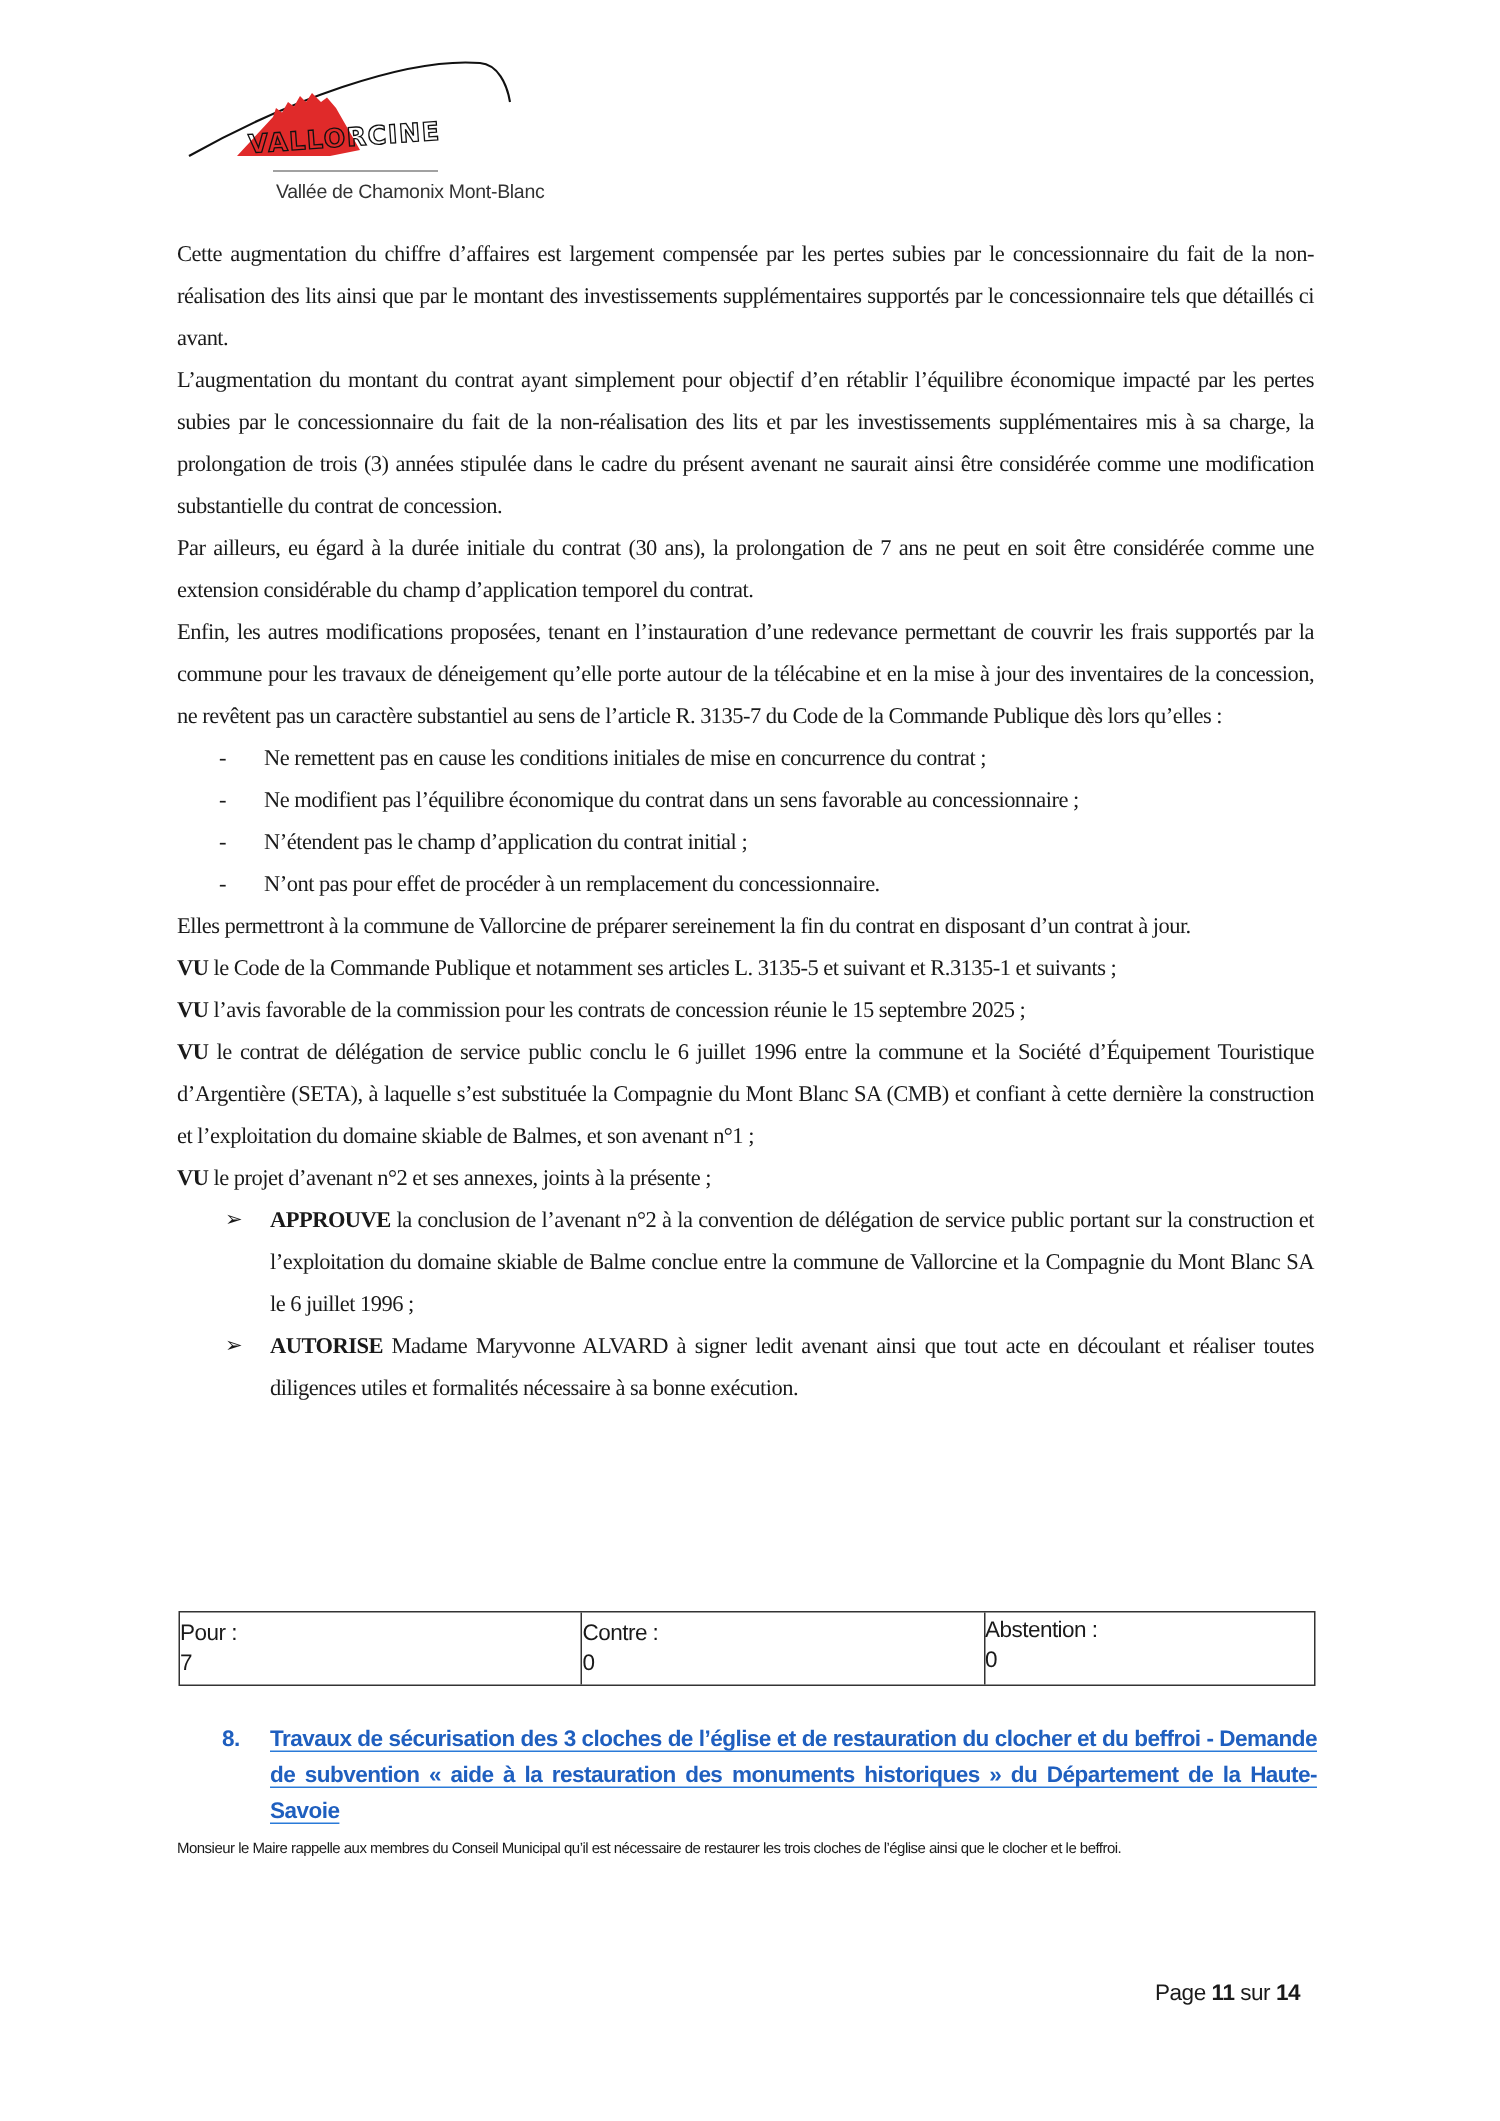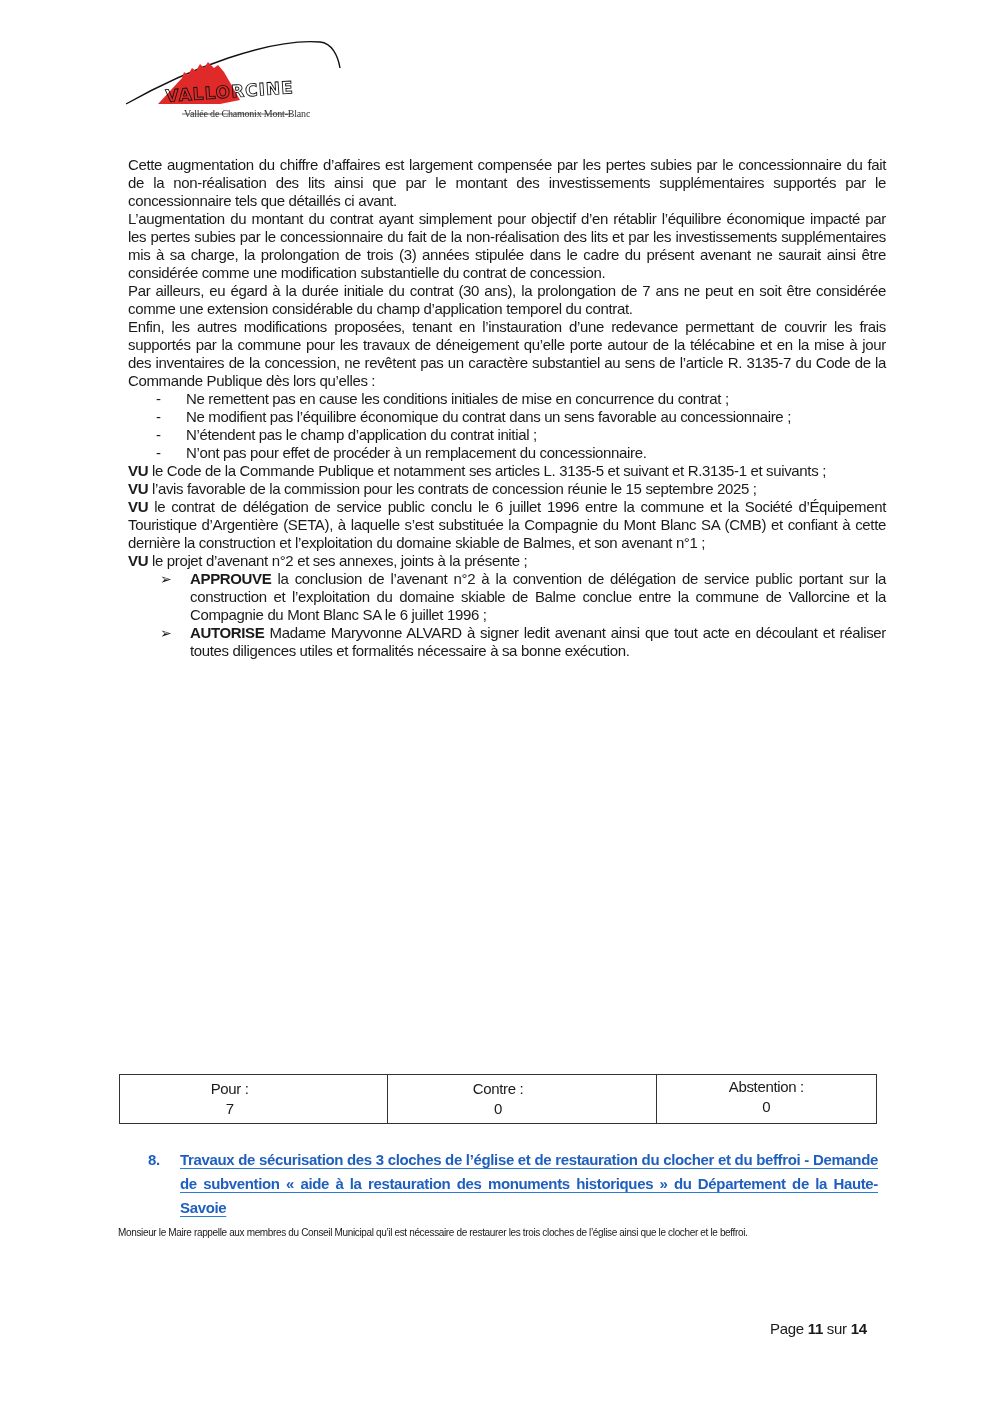--- a/index.html
+++ b/index.html
@@ -3,44 +3,44 @@
 <meta charset="utf-8">
 <style>
   html, body { margin: 0; padding: 0; background: #ffffff; }
   body { width: 1000px; height: 1414px; position: relative; overflow: hidden;
          font-family: "Liberation Sans", sans-serif; color: #1a1a1a; }
   .page { position: absolute; left: 0; top: 0; width: 1000px; height: 1414px; background: #fff; }
 
   
   .logo { position: absolute; left: 120px; top: 38px; width: 240px; height: 100px; }
   .logo svg { position: absolute; left: 0; top: 0; }
-  .logo-tagline { position: absolute; left: 64px; top: 70px; font-size: 10px; color: #333;
-                  font-family: Liberation Serif, serif; letter-spacing: -0.2px; white-space: nowrap; }
+  .logo-tagline { position: absolute; left: 64px; top: 82px; font-size: 13px; color: #333;
+                  font-family: Liberation Sans, sans-serif; letter-spacing: -0.2px; white-space: nowrap; }
 
   
-  .body { position: absolute; left: 128px; top: 156px; width: 758px;
-          font-family: Liberation Sans, sans-serif;
-          font-size: 15px; line-height: 18px; }
+  .body { position: absolute; left: 118px; top: 156px; width: 758px;
+          font-family: Liberation Serif, serif;
+          font-size: 15px; line-height: 28px; }
   .p { margin: 0; text-align: justify; text-align-last: left; letter-spacing: -0.35px; word-spacing: 0px; }
   .bullets { margin: 0; padding: 0; list-style: none; }
   .bullets li { position: relative; padding-left: 58px; text-align: justify; letter-spacing: -0.35px; }
   .bullets li .dash { position: absolute; left: 28px; top: 0; }
   .vu { font-weight: bold; }
 
   .council-head { margin: 22px 0 0 16px; font-weight: bold; letter-spacing: -0.35px; }
   .decisions { margin: 0; padding: 0; list-style: none; }
   .decisions li { position: relative; padding-left: 62px; text-align: justify; letter-spacing: -0.35px; }
   .decisions li .arrow { position: absolute; left: 32px; top: 0; font-size: 14px; }
   .decisions li b { font-weight: bold; }
 
   
   .vote { position: absolute; left: 119px; top: 1074px; width: 758px; height: 50px;
           border: 1.2px solid #333; display: flex; box-sizing: border-box;
           font-size: 15px; letter-spacing: -0.35px; }
-  .vote .cell { flex: 1; text-align: center; line-height: 20px; padding-top: 4px; }
+  .vote .cell { flex: 1; line-height: 20px; padding-top: 4px; }
   .vote .cell + .cell { border-left: 1.2px solid #333; margin-left: 48px; }
 
   
   .section { position: absolute; left: 148px; top: 1148px; width: 730px;
              color: #1f5fbf; font-weight: bold; font-size: 15px; line-height: 24px; letter-spacing: -0.35px; }
   .section .num { position: absolute; left: 0; top: 0; }
   .section .title { margin-left: 32px; text-align: justify; text-decoration: underline;
                     text-decoration-color: #2a7ad8; text-underline-offset: 3px; }
 
   .section-body { position: absolute; left: 118px; top: 1221px; width: 758px;
@@ -74,20 +74,21 @@
     <p class="p">Par ailleurs, eu égard à la durée initiale du contrat (30 ans), la prolongation de 7 ans ne peut en soit être considérée comme une extension considérable du champ d’application temporel du contrat.</p>
     <p class="p">Enfin, les autres modifications proposées, tenant en l’instauration d’une redevance permettant de couvrir les frais supportés par la commune pour les travaux de déneigement qu’elle porte autour de la télécabine et en la mise à jour des inventaires de la concession, ne revêtent pas un caractère substantiel au sens de l’article R. 3135-7 du Code de la Commande Publique dès lors qu’elles :</p>
 
     <ul class="bullets">
       <li><span class="dash">-</span><span>Ne remettent pas en cause les conditions initiales de mise en concurrence du contrat ;</span></li>
       <li><span class="dash">-</span><span>Ne modifient pas l’équilibre économique du contrat dans un sens favorable au concessionnaire ;</span></li>
       <li><span class="dash">-</span><span>N’étendent pas le champ d’application du contrat initial ;</span></li>
       <li><span class="dash">-</span><span>N’ont pas pour effet de procéder à un remplacement du concessionnaire.</span></li>
     </ul>
 
+    <p class="p">Elles permettront à la commune de Vallorcine de préparer sereinement la fin du contrat en disposant d’un contrat à jour.</p>
 
     <p class="p"><span class="vu">VU</span><span> le Code de la Commande Publique et notamment ses articles L. 3135-5 et suivant et R.3135-1 et suivants ;</span></p>
     <p class="p"><span class="vu">VU</span><span> l’avis favorable de la commission pour les contrats de concession réunie le 15 septembre 2025 ;</span></p>
     <p class="p"><span class="vu">VU</span><span> le contrat de délégation de service public conclu le 6 juillet 1996 entre la commune et la Société d’Équipement Touristique d’Argentière (SETA), à laquelle s’est substituée la Compagnie du Mont Blanc SA (CMB) et confiant à cette dernière la construction et l’exploitation du domaine skiable de Balmes, et son avenant n°1 ;</span></p>
     <p class="p"><span class="vu">VU</span><span> le projet d’avenant n°2 et ses annexes, joints à la présente ;</span></p>
 
     <ul class="decisions">
       <li><span class="arrow">➢</span><b>APPROUVE</b><span> la conclusion de l’avenant n°2 à la convention de délégation de service public portant sur la construction et l’exploitation du domaine skiable de Balme conclue entre la commune de Vallorcine et la Compagnie du Mont Blanc SA le 6 juillet 1996 ;</span></li>
       <li><span class="arrow">➢</span><b>AUTORISE</b><span> Madame Maryvonne ALVARD à signer ledit avenant ainsi que tout acte en découlant et réaliser toutes diligences utiles et formalités nécessaire à sa bonne exécution.</span></li>
     </ul>

